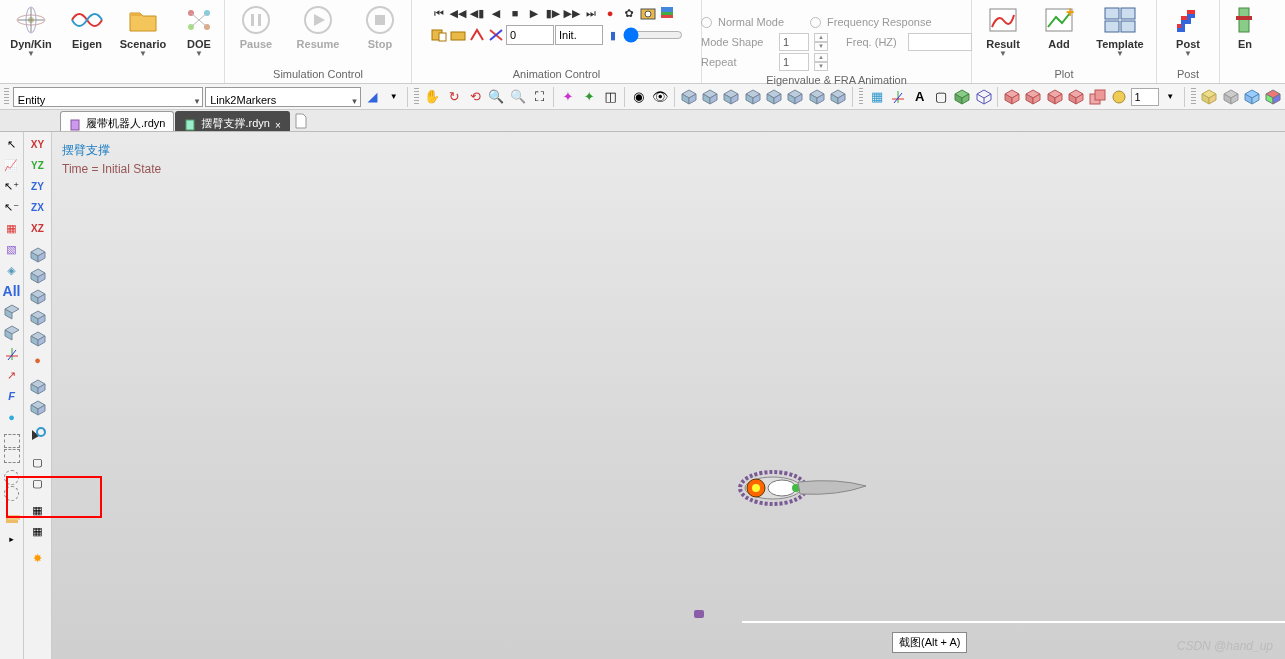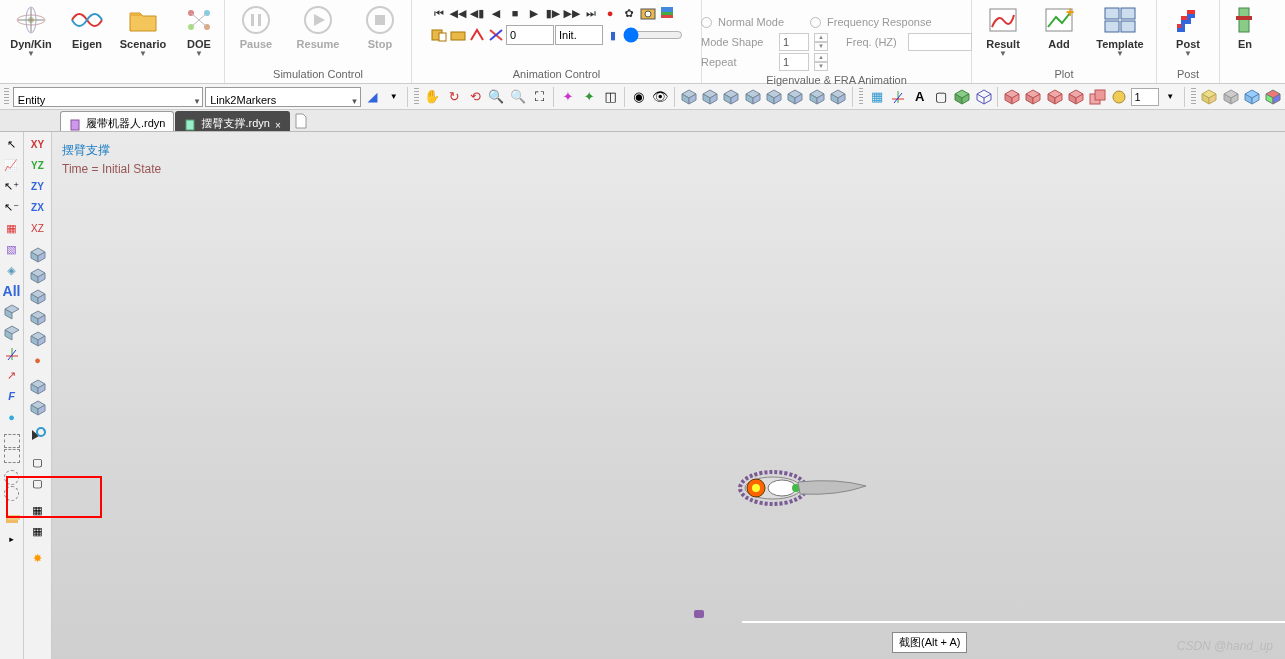--- a/index.html
+++ b/index.html
@@ -569,21 +569,21 @@
         </svg>
       </span>
     <span class="vb" style="font-size:9px">▸</span>
   </div>
 
   <div class="vbar" style="width:28px">
     <span class="vb" style="color:#c33;font-size:10px;font-weight:bold">XY</span>
     <span class="vb" style="color:#3a3;font-size:10px;font-weight:bold">YZ</span>
     <span class="vb" style="color:#36d;font-size:10px;font-weight:bold">ZY</span>
     <span class="vb" style="color:#36d;font-size:10px;font-weight:bold">ZX</span>
-    <span class="vb" style="color:#c33;font-size:10px;font-weight:normal">XZ</span>
+    <span class="vb" style="color:#c33;font-size:10px;font-weight:bold">XZ</span>
     <div class="sep"></div>
     <span class="vb">
         <svg class="box3d" viewBox="0 0 16 16">
           <path d="M8 1 L15 5 L8 9 L1 5 Z" fill="#bcd" stroke="#789"></path>
           <path d="M1 5 L8 9 L8 15 L1 11 Z" fill="#9bc" stroke="#789"></path>
           <path d="M15 5 L8 9 L8 15 L15 11 Z" fill="#abd" stroke="#789"></path>
         </svg>
       </span>
     <span class="vb">
         <svg class="box3d" viewBox="0 0 16 16">

